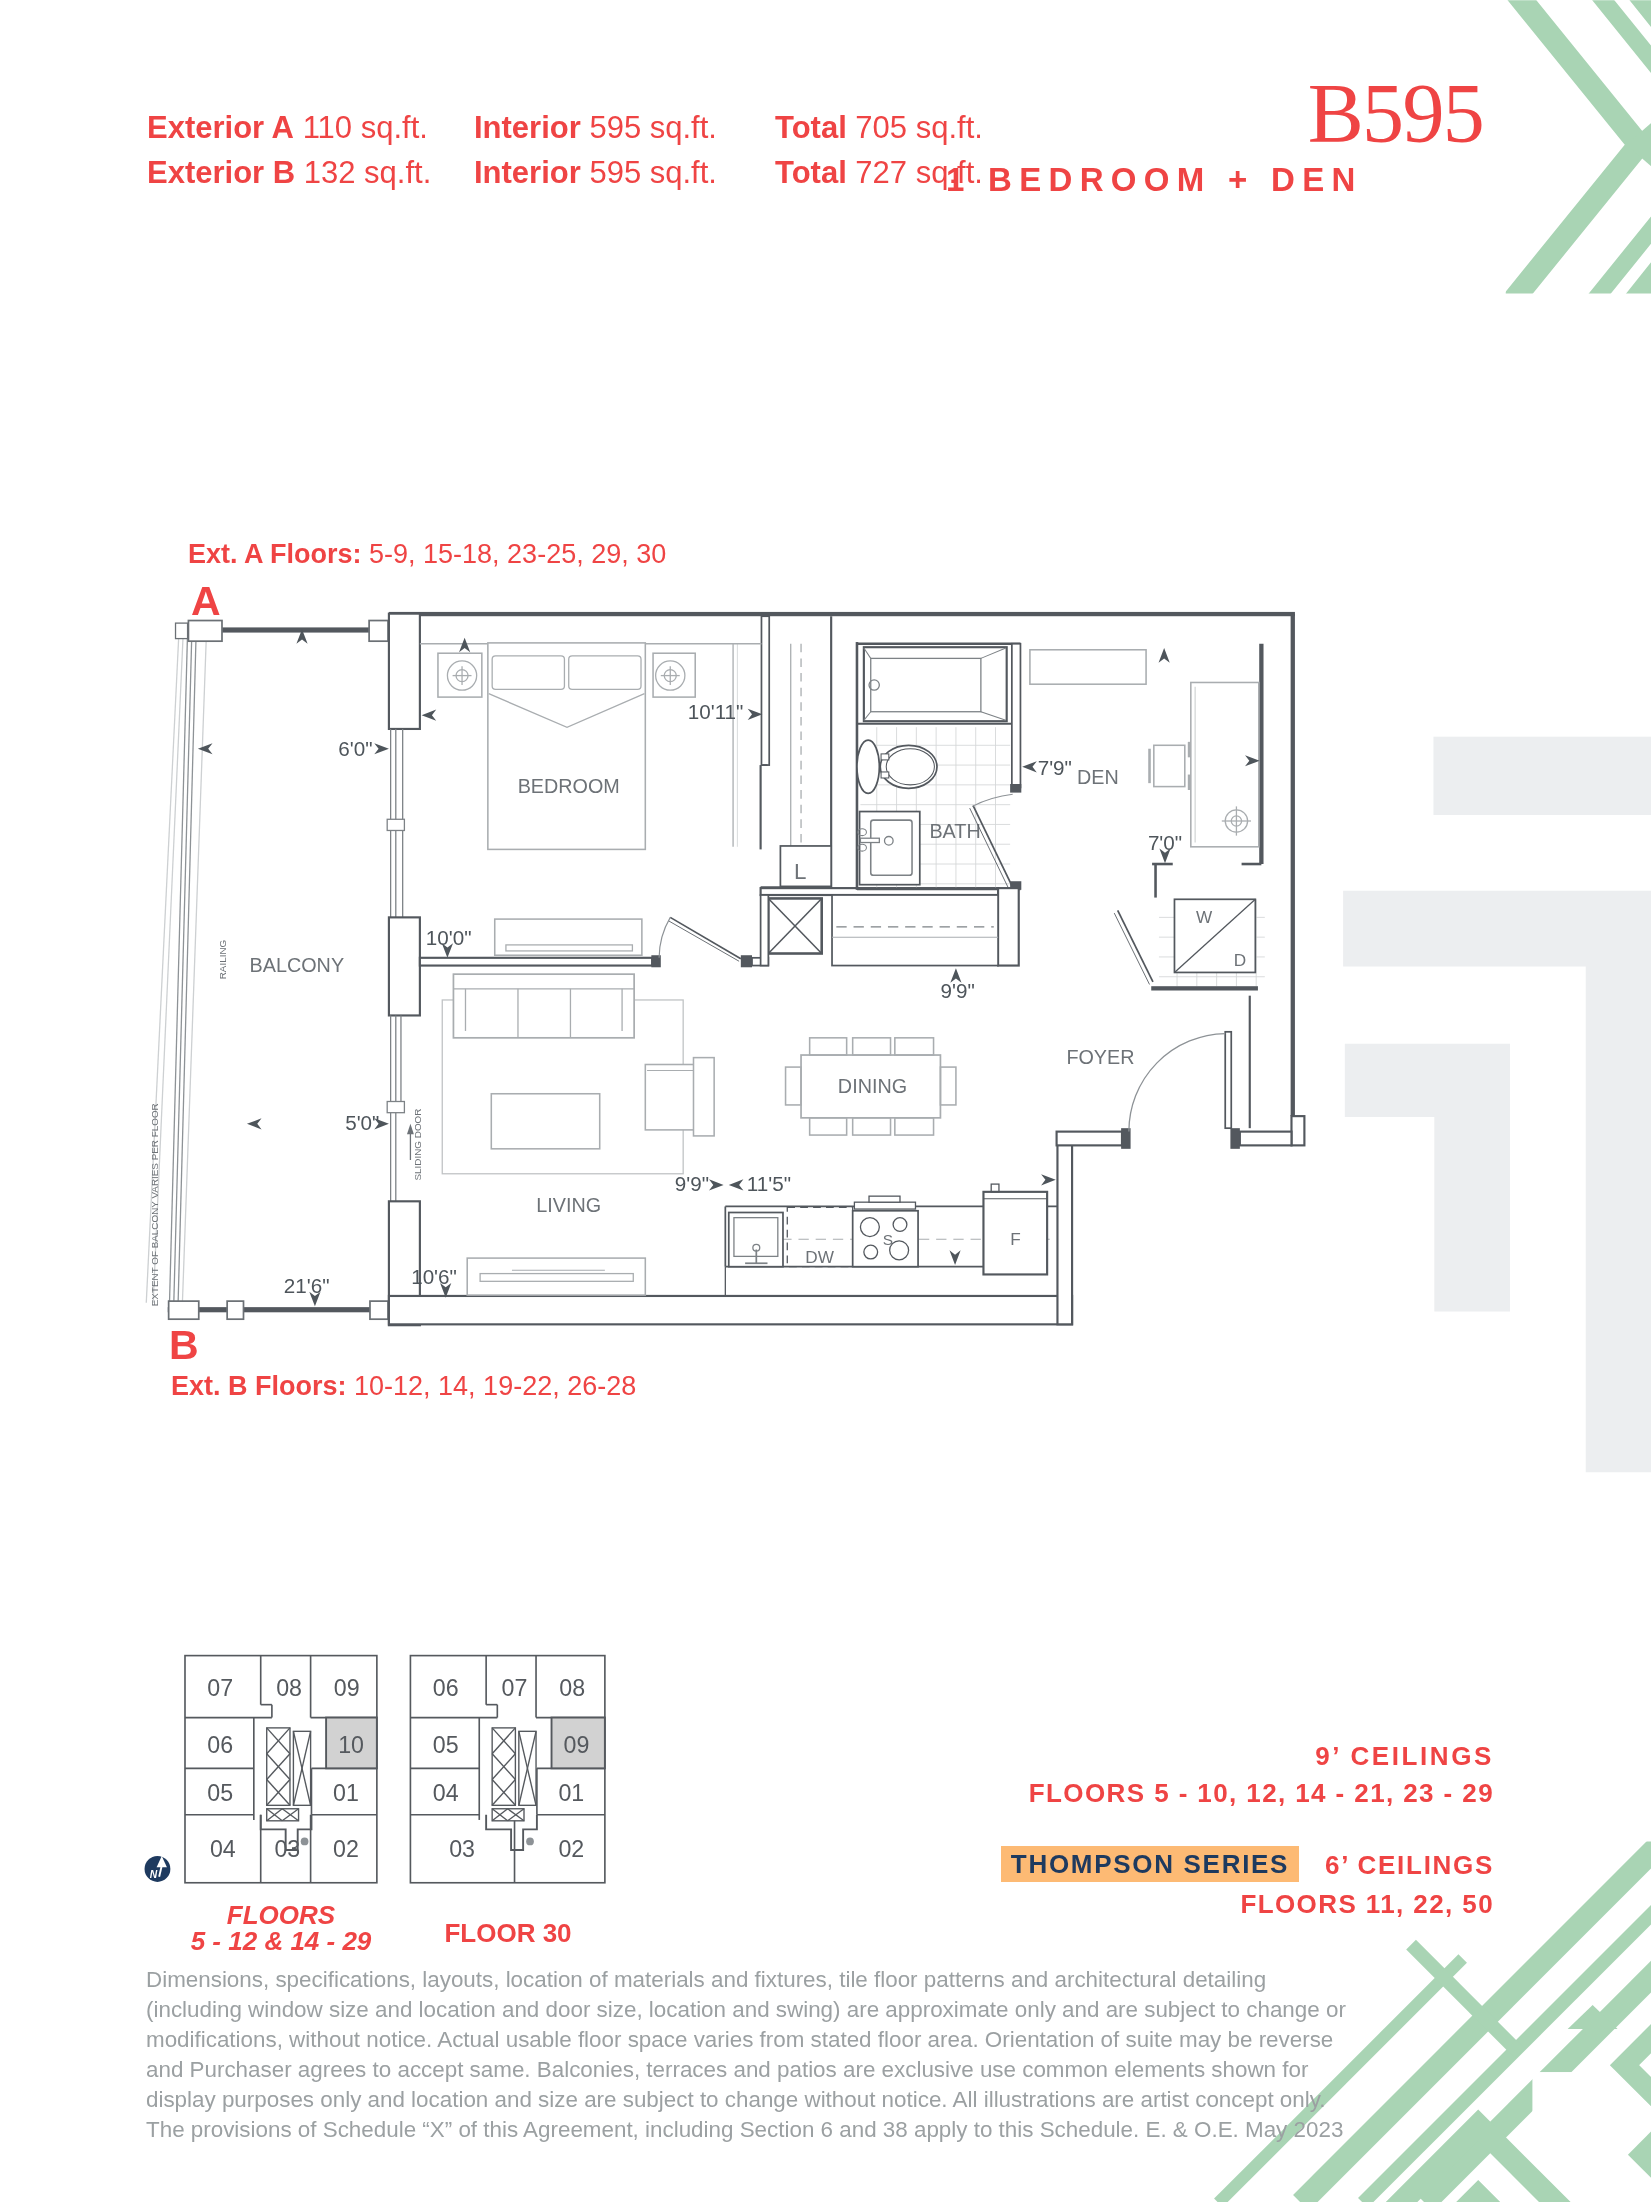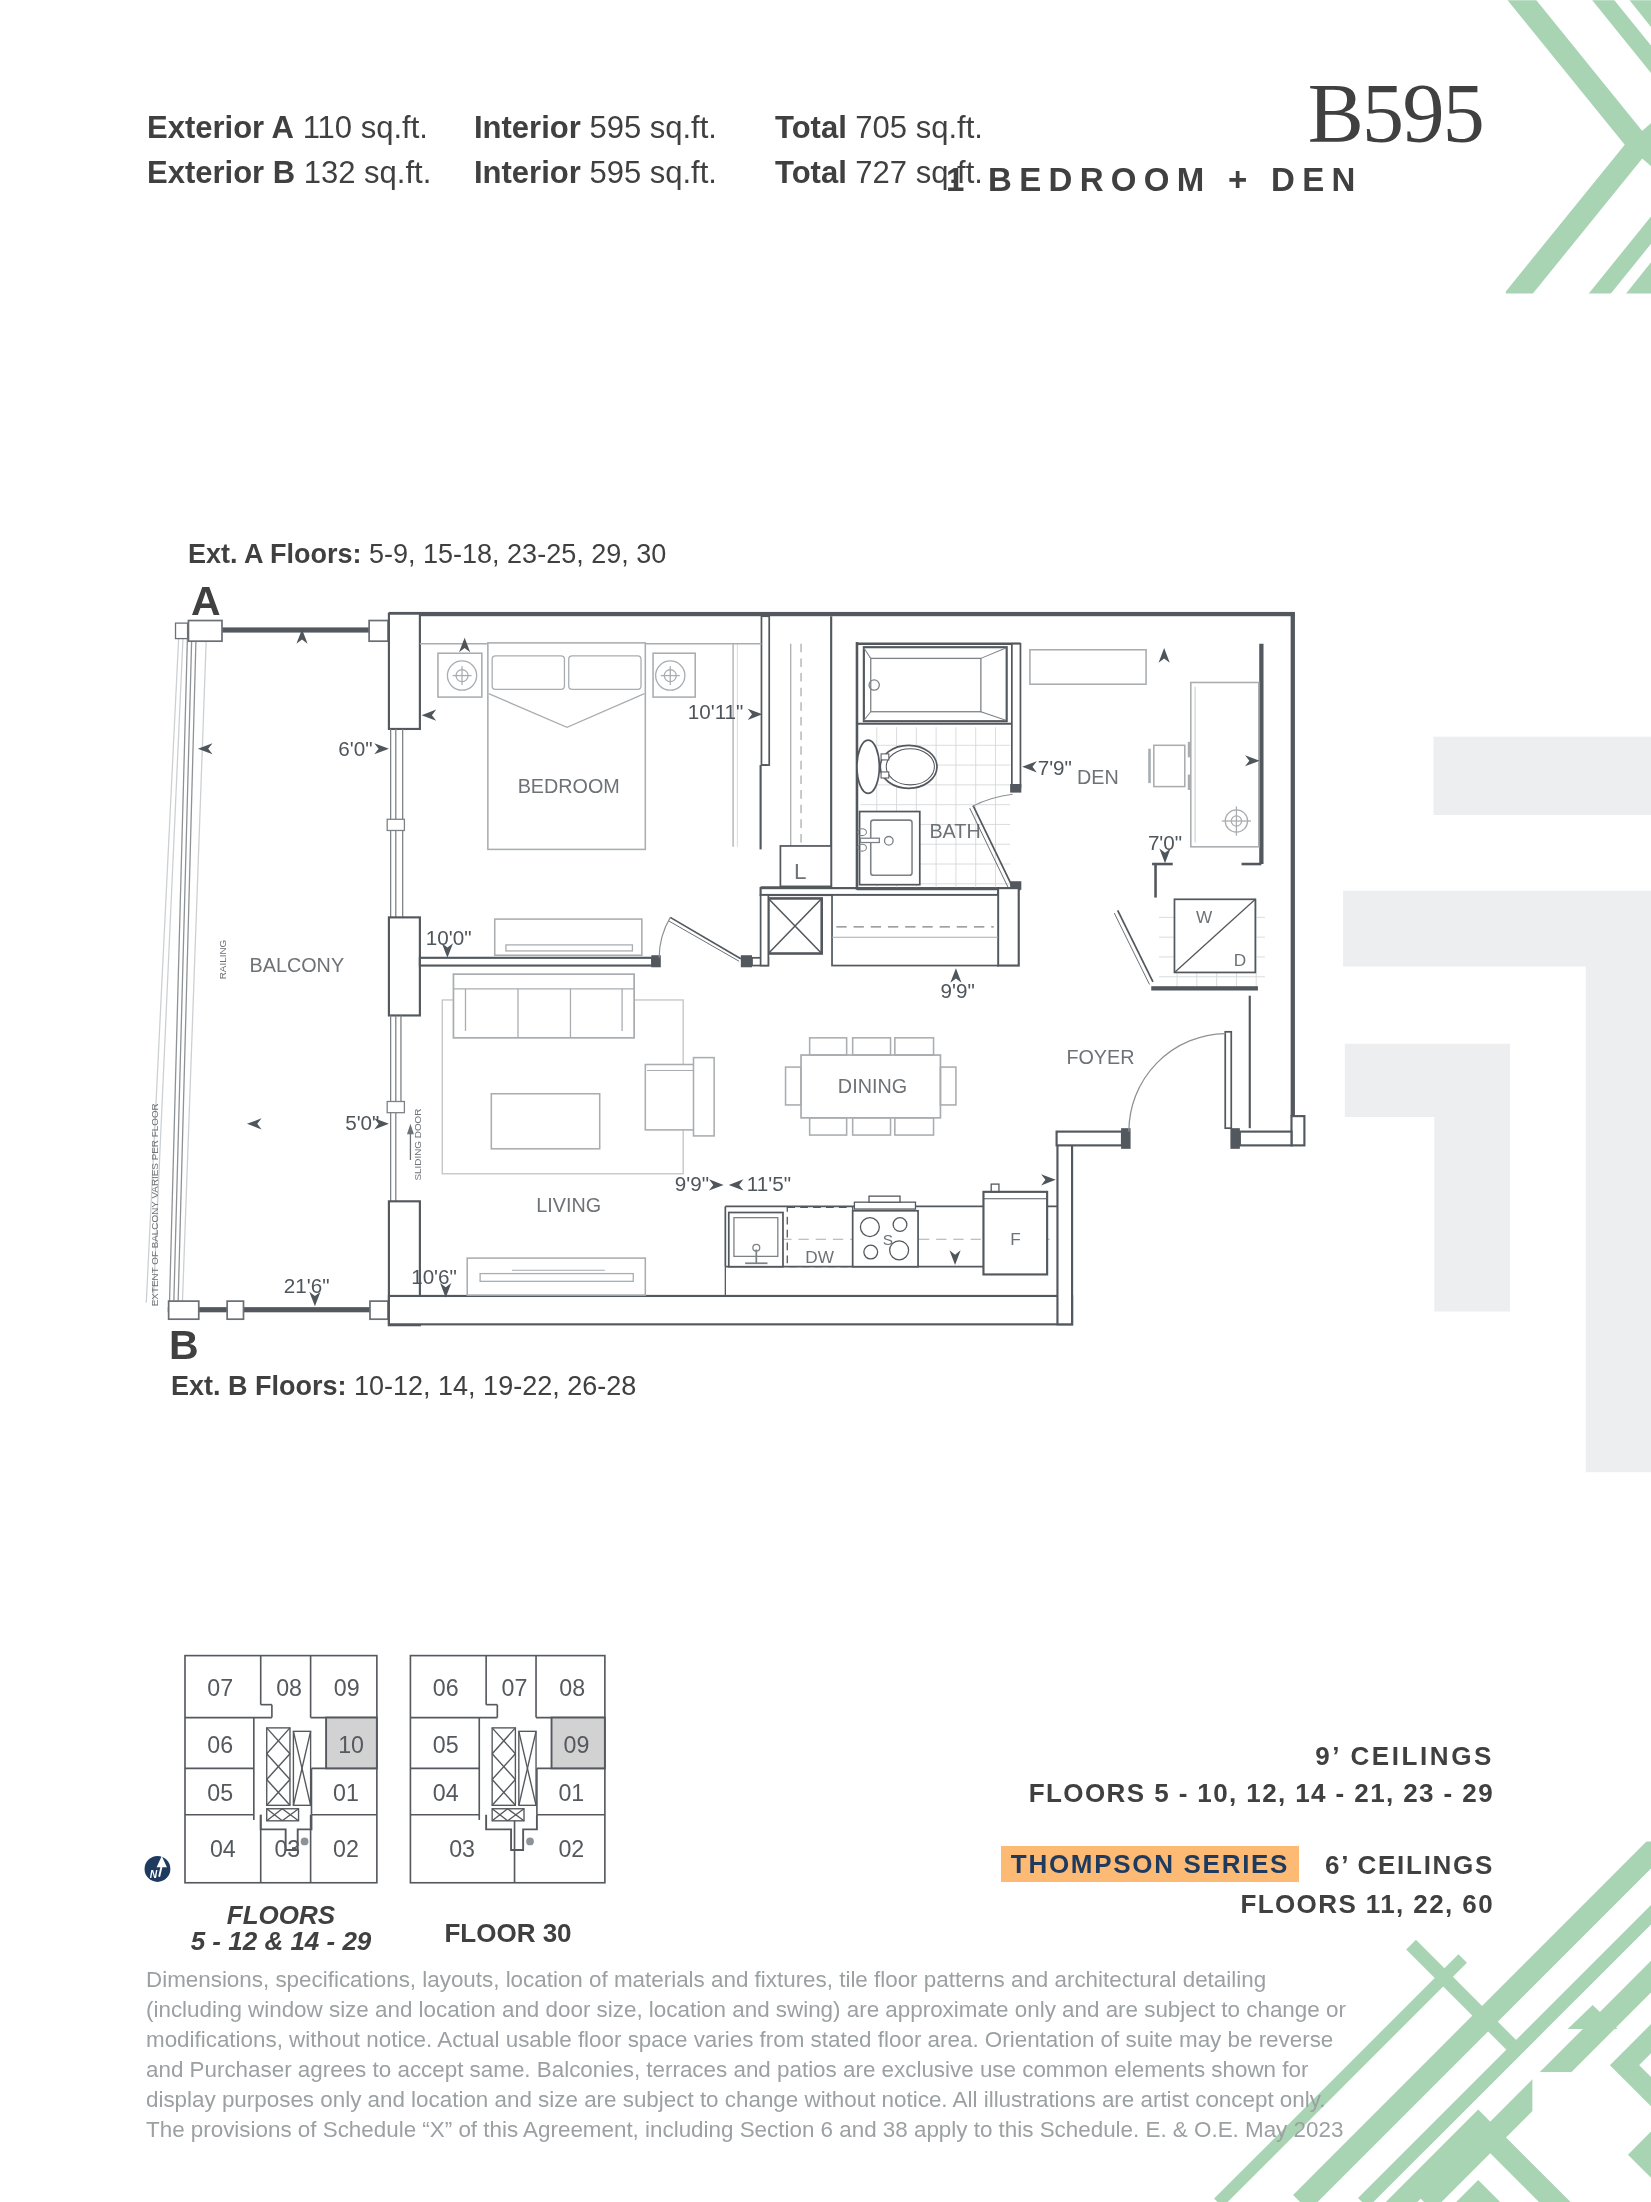--- a/index.html
+++ b/index.html
@@ -1,19 +1,19 @@
 <!DOCTYPE html>
 <html style="font-size:13.8px"><head>
 <meta charset="utf-8">
 <style>
   html,body{margin:0;padding:0;}
   body{width:1652px;height:2203px;position:relative;background:#ffffff;
        font-family:"Liberation Sans",sans-serif;overflow:hidden;}
   .abs{position:absolute;}
-  .navy{color:#404040;}
+  .navy{color:#ef4444;}
 </style>
 </head>
 <body>
 
 <div class="abs navy" style="left:147px;top:110px;font-size:31px;white-space:nowrap;"><b>Exterior A</b> 110 sq.ft.</div>
 <div class="abs navy" style="left:474px;top:110px;font-size:31px;white-space:nowrap;"><b>Interior</b> 595 sq.ft.</div>
 <div class="abs navy" style="left:775px;top:110px;font-size:31px;white-space:nowrap;"><b>Total</b> 705 sq.ft.</div>
 <div class="abs navy" style="left:147px;top:155px;font-size:31px;white-space:nowrap;"><b>Exterior B</b> 132 sq.ft.</div>
 <div class="abs navy" style="left:474px;top:155px;font-size:31px;white-space:nowrap;"><b>Interior</b> 595 sq.ft.</div>
 <div class="abs navy" style="left:775px;top:155px;font-size:31px;white-space:nowrap;"><b>Total</b> 727 sq.ft.</div>
@@ -575,16 +575,16 @@
 <div class="abs navy" style="left:169px;top:1322px;font-size:41px;font-weight:bold;">B</div>
 <div class="abs navy" style="left:171px;top:1371px;font-size:27px;white-space:nowrap;"><b>Ext. B Floors:</b> 10-12, 14, 19-22, 26-28</div>
 
 <div class="abs navy" style="left:152px;top:1902px;width:258px;text-align:center;font-size:26px;font-weight:bold;line-height:26px;font-style:italic;">FLOORS<br>5 - 12 &amp; 14 - 29</div>
 <div class="abs navy" style="left:379px;top:1902px;width:258px;text-align:center;font-size:26px;font-weight:bold;margin-top:16px;">FLOOR 30</div>
 
 <div class="abs navy" style="left:806px;top:1741px;width:688px;text-align:right;font-size:26px;font-weight:bold;letter-spacing:2.6px;">9’ CEILINGS</div>
 <div class="abs navy" style="left:806px;top:1778px;width:688px;text-align:right;font-size:26px;font-weight:bold;letter-spacing:1.4px;">FLOORS 5 - 10, 12, 14 - 21, 23 - 29</div>
 <div class="abs" style="left:1001px;top:1846px;width:298px;height:36px;background:#fdba74;text-align:center;font-size:26px;font-weight:bold;letter-spacing:1.7px;line-height:36px;color:#1e3a5f;">THOMPSON SERIES</div>
 <div class="abs navy" style="left:806px;top:1850px;width:688px;text-align:right;font-size:26px;font-weight:bold;letter-spacing:1.7px;">6’ CEILINGS</div>
-<div class="abs navy" style="left:806px;top:1889px;width:688px;text-align:right;font-size:26px;font-weight:bold;letter-spacing:1.4px;">FLOORS 11, 22, 60</div>
+<div class="abs navy" style="left:806px;top:1889px;width:688px;text-align:right;font-size:26px;font-weight:bold;letter-spacing:1.4px;">FLOORS 11, 22, 50</div>
 
 <div class="abs" style="left:146px;top:1965px;font-size:22.4px;line-height:30px;color:#9ba0a2;white-space:nowrap;">Dimensions, specifications, layouts, location of materials and fixtures, tile floor patterns and architectural detailing<br>(including window size and location and door size, location and swing) are approximate only and are subject to change or<br>modifications, without notice. Actual usable floor space varies from stated floor area. Orientation of suite may be reverse<br>and Purchaser agrees to accept same. Balconies, terraces and patios are exclusive use common elements shown for<br>display purposes only and location and size are subject to change without notice. All illustrations are artist concept only.<br>The provisions of Schedule “X” of this Agreement, including Section 6 and 38 apply to this Schedule. E. &amp; O.E. May 2023</div>
 
 
 </body></html>

